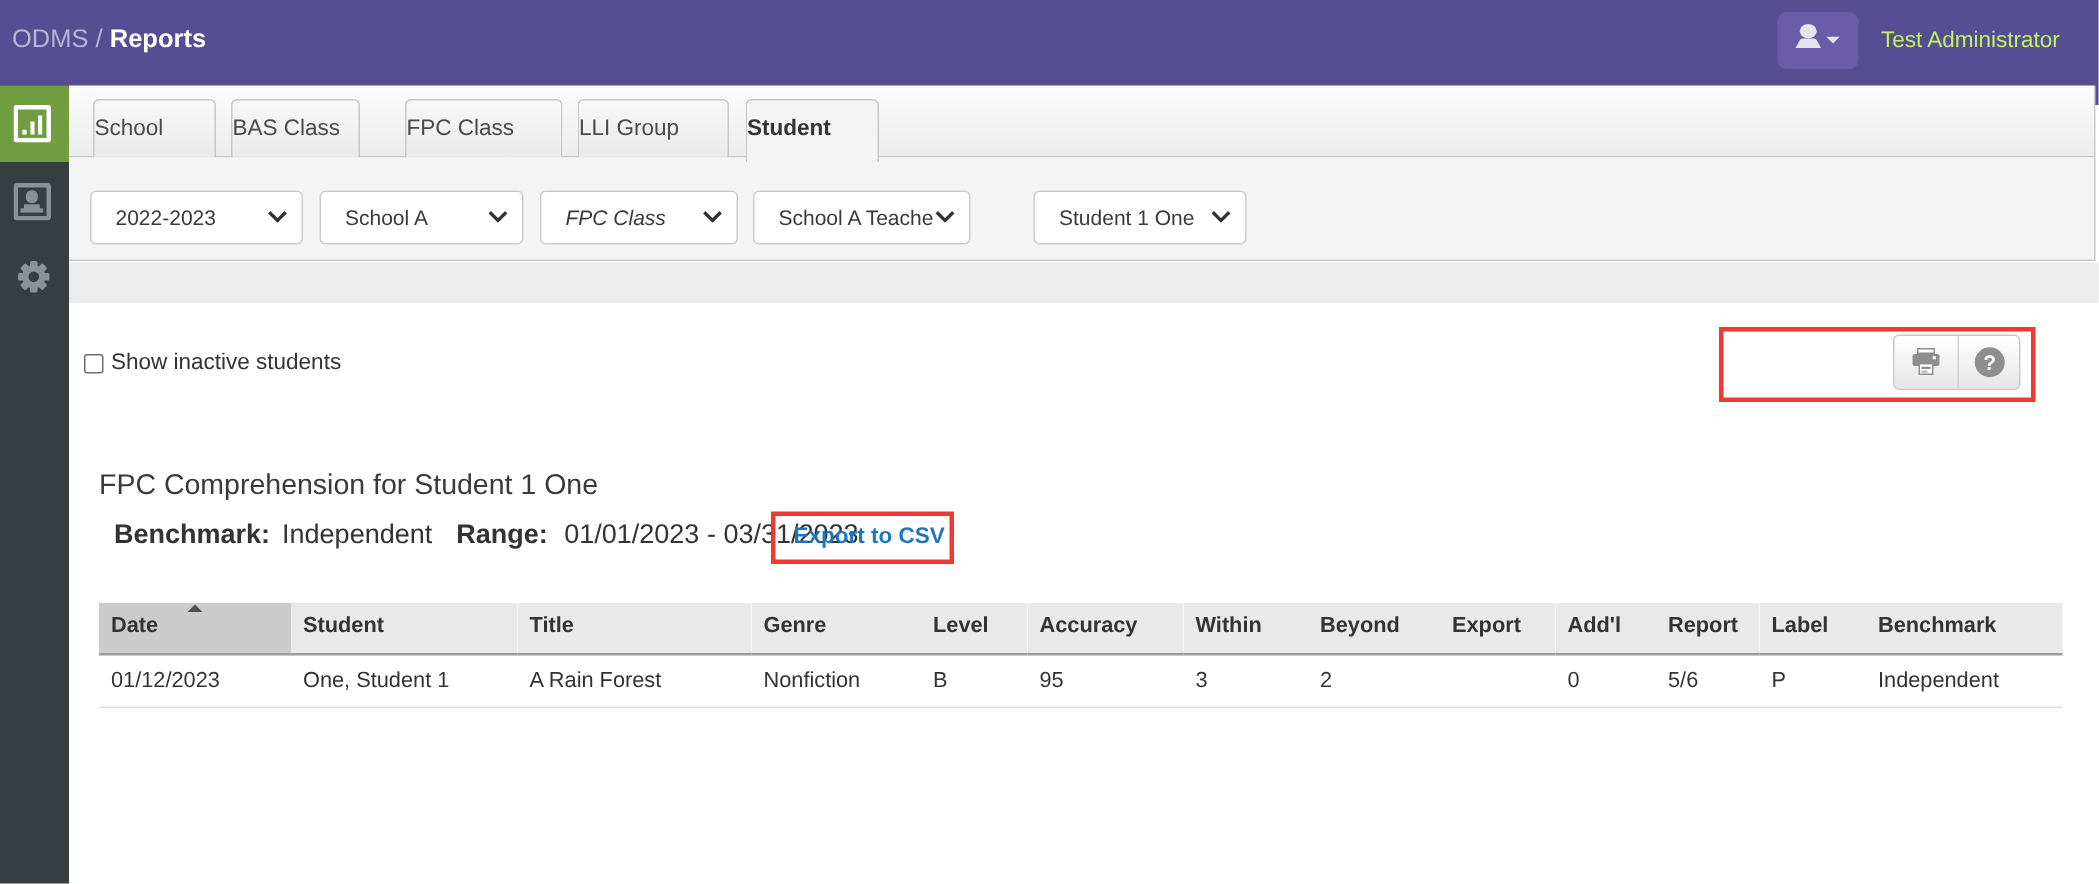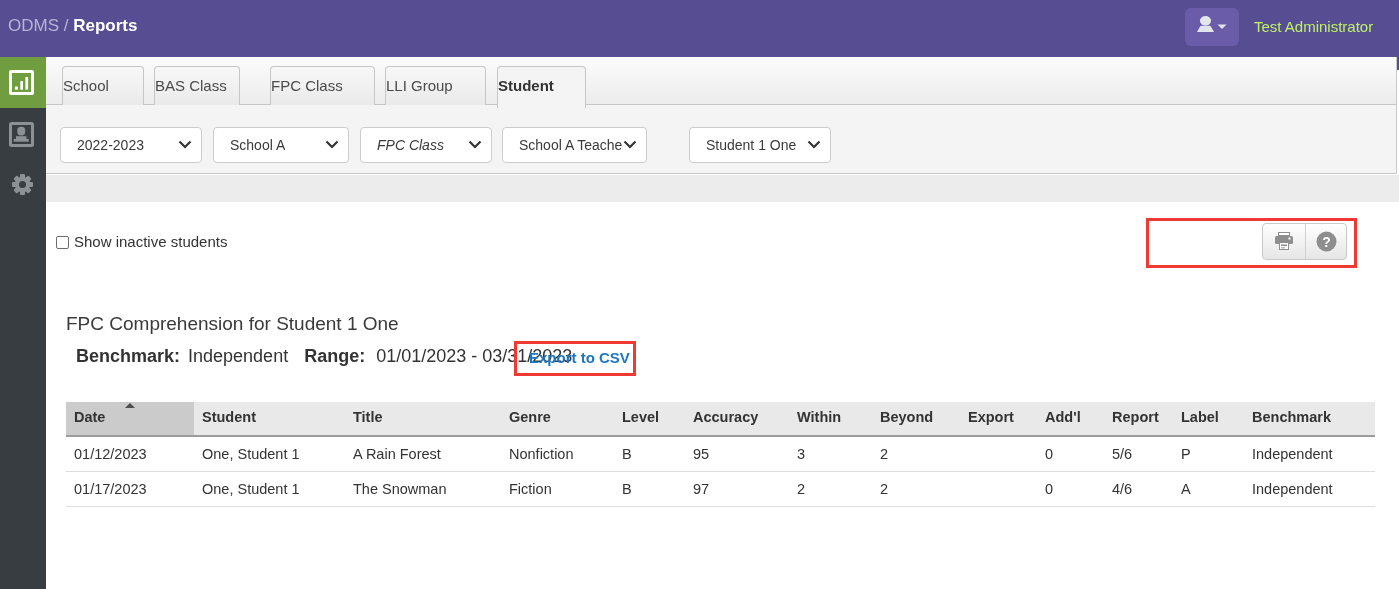--- a/index.html
+++ b/index.html
@@ -218,30 +218,15 @@
           <td>B</td>
           <td>95</td>
           <td>3</td>
           <td>2</td>
           <td></td>
           <td>0</td>
           <td>5/6</td>
           <td>P</td>
           <td>Independent</td>
         </tr>
-        <tr>
-          <td>01/17/2023</td>
-          <td>One, Student 1</td>
-          <td>The Snowman</td>
-          <td>Fiction</td>
-          <td>B</td>
-          <td>97</td>
-          <td>2</td>
-          <td>2</td>
-          <td></td>
-          <td>0</td>
-          <td>4/6</td>
-          <td>A</td>
-          <td>Independent</td>
-        </tr>
       </tbody>
     </table>
   </div>
 
 </body></html>

